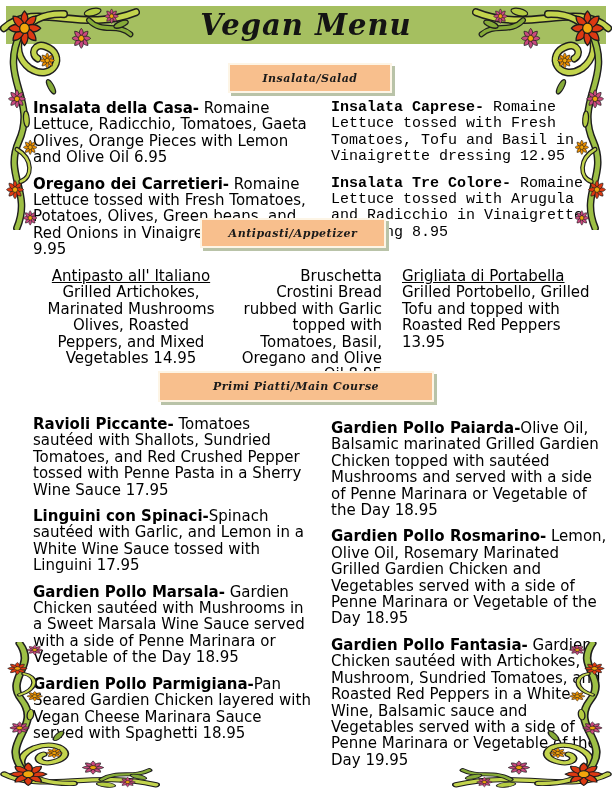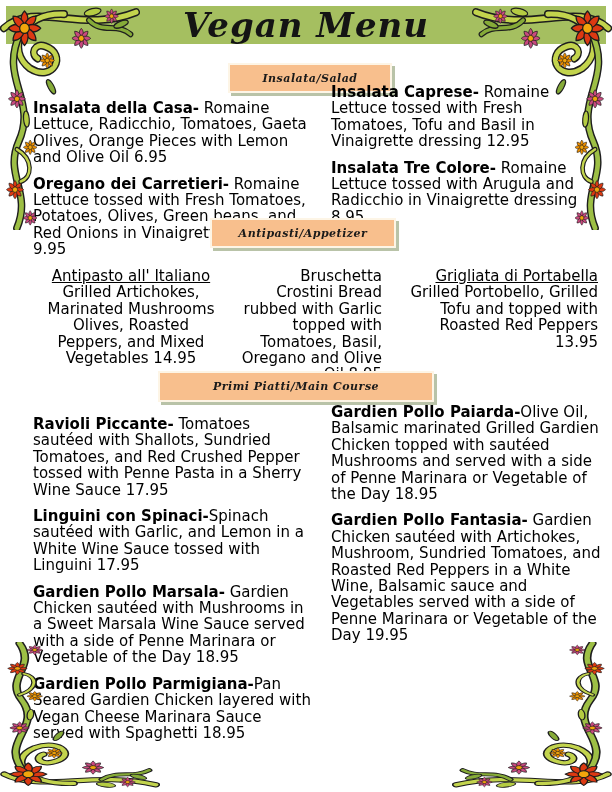--- a/index.html
+++ b/index.html
@@ -7,47 +7,47 @@
     width:612px;height:792px;position:relative;overflow:hidden;
     background:#ffffff;font-family:"DejaVu Sans",sans-serif;color:#000;
   }
   .band{
     position:absolute;left:6px;top:6px;width:600px;height:38px;
     background:var(--band,#a5bf60);display:flex;align-items:center;justify-content:center;
     z-index:1;
   }
   .page-title{
     font-family:"DejaVu Serif",serif;font-style:italic;font-weight:600;
-    font-size:34px;color:#141414;letter-spacing:1px;
+    font-size:29px;color:#141414;letter-spacing:1px;
   }
   .corner{position:absolute;z-index:3;pointer-events:none;}
   .tl{left:-2px;top:-2px;width:142px;height:232px;}
   .tr{right:-2px;top:-2px;width:142px;height:232px;transform:scaleX(-1);}
   .bl{left:-2px;bottom:-2px;width:162px;height:152px;transform:scaleY(-1);}
   .br{right:-2px;bottom:-2px;width:162px;height:152px;transform:scale(-1,-1);}
   .sec-heading{
     position:absolute;z-index:2;
     background:var(--heading_bg,#f8bf8d);
     border:2px solid var(--heading_border,#fdf5e6);
     box-shadow:3px 3px 0 var(--heading_shadow,#b9c3a8);
     display:flex;align-items:center;justify-content:center;
     font-family:"DejaVu Serif",serif;font-style:italic;font-weight:600;
     font-size:11px;letter-spacing:.5px;color:#1a1a1a;
   }
   .h-salad{left:228px;top:63px;width:160px;height:26px;}
-  .h-anti {left:210px;top:218px;width:182px;height:26px;}
+  .h-anti {left:200px;top:218px;width:182px;height:26px;}
   .h-main {left:158px;top:371px;width:272px;height:27px;}
   .textcol{position:absolute;z-index:2;font-size:15px;line-height:16.4px;}
   .salad-left {left:33px; top:100px;width:276px;}
-  .salad-right{left:331px;top:84px;width:272px;}
+  .salad-right{left:331px;top:100px;width:272px;font-family:Liberation Mono, monospace;}
   .anti-1{left:40px; top:268px;width:182px;text-align:center;}
   .anti-2{left:230px;top:268px;width:152px;text-align:right;}
-  .anti-3{left:402px;top:268px;width:196px;text-align:right;}
+  .anti-3{left:402px;top:268px;width:196px;text-align:left;}
   .main-left {left:33px; top:416px;width:278px;}
-  .main-right{left:331px;top:404px;width:278px;}
+  .main-right{left:331px;top:420px;width:278px;}
   .item{margin:0 0 10px 0;}
   .nm{font-weight:bold;}
   .anti-name{font-weight:normal;display:block;}
   .anti-name.u{text-decoration:underline;}
 </style>
 </head>
 <body>
 
 <svg width="0" height="0" style="position:absolute" aria-hidden="true">
   <defs>
@@ -142,14 +142,15 @@
   <span>Primi Piatti/Main Course</span>
 </div>
 <div class="textcol main-left">
   <p class="item"><span class="nm">Ravioli Piccante-</span><span> Tomatoes sautéed with Shallots, Sundried Tomatoes, and Red Crushed Pepper tossed with Penne Pasta in a Sherry Wine Sauce 17.95</span></p>
   <p class="item"><span class="nm">Linguini con Spinaci-</span><span>Spinach sautéed with Garlic, and Lemon in a White Wine Sauce tossed with Linguini 17.95</span></p>
   <p class="item"><span class="nm">Gardien Pollo Marsala-</span><span> Gardien Chicken sautéed with Mushrooms in a Sweet Marsala Wine Sauce served with a side of Penne Marinara or Vegetable of the Day 18.95</span></p>
   <p class="item"><span class="nm">Gardien Pollo Parmigiana-</span><span>Pan Seared Gardien Chicken layered with Vegan Cheese Marinara Sauce served with Spaghetti 18.95</span></p>
 </div>
 <div class="textcol main-right">
   <p class="item"><span class="nm">Gardien Pollo Paiarda-</span><span>Olive Oil, Balsamic marinated Grilled Gardien Chicken topped with sautéed Mushrooms and served with a side of Penne Marinara or Vegetable of the Day 18.95</span></p>
+  <p class="item"><span class="nm">Gardien Pollo Rosmarino-</span><span> Lemon, Olive Oil, Rosemary Marinated Grilled Gardien Chicken and Vegetables served with a side of Penne Marinara or Vegetable of the Day 18.95</span></p>
   <p class="item"><span class="nm">Gardien Pollo Fantasia-</span><span> Gardien Chicken sautéed with Artichokes, Mushroom, Sundried Tomatoes, and Roasted Red Peppers in a White Wine, Balsamic sauce and Vegetables served with a side of Penne Marinara or Vegetable of the Day 19.95</span></p>
 </div>
 
 </body></html>

